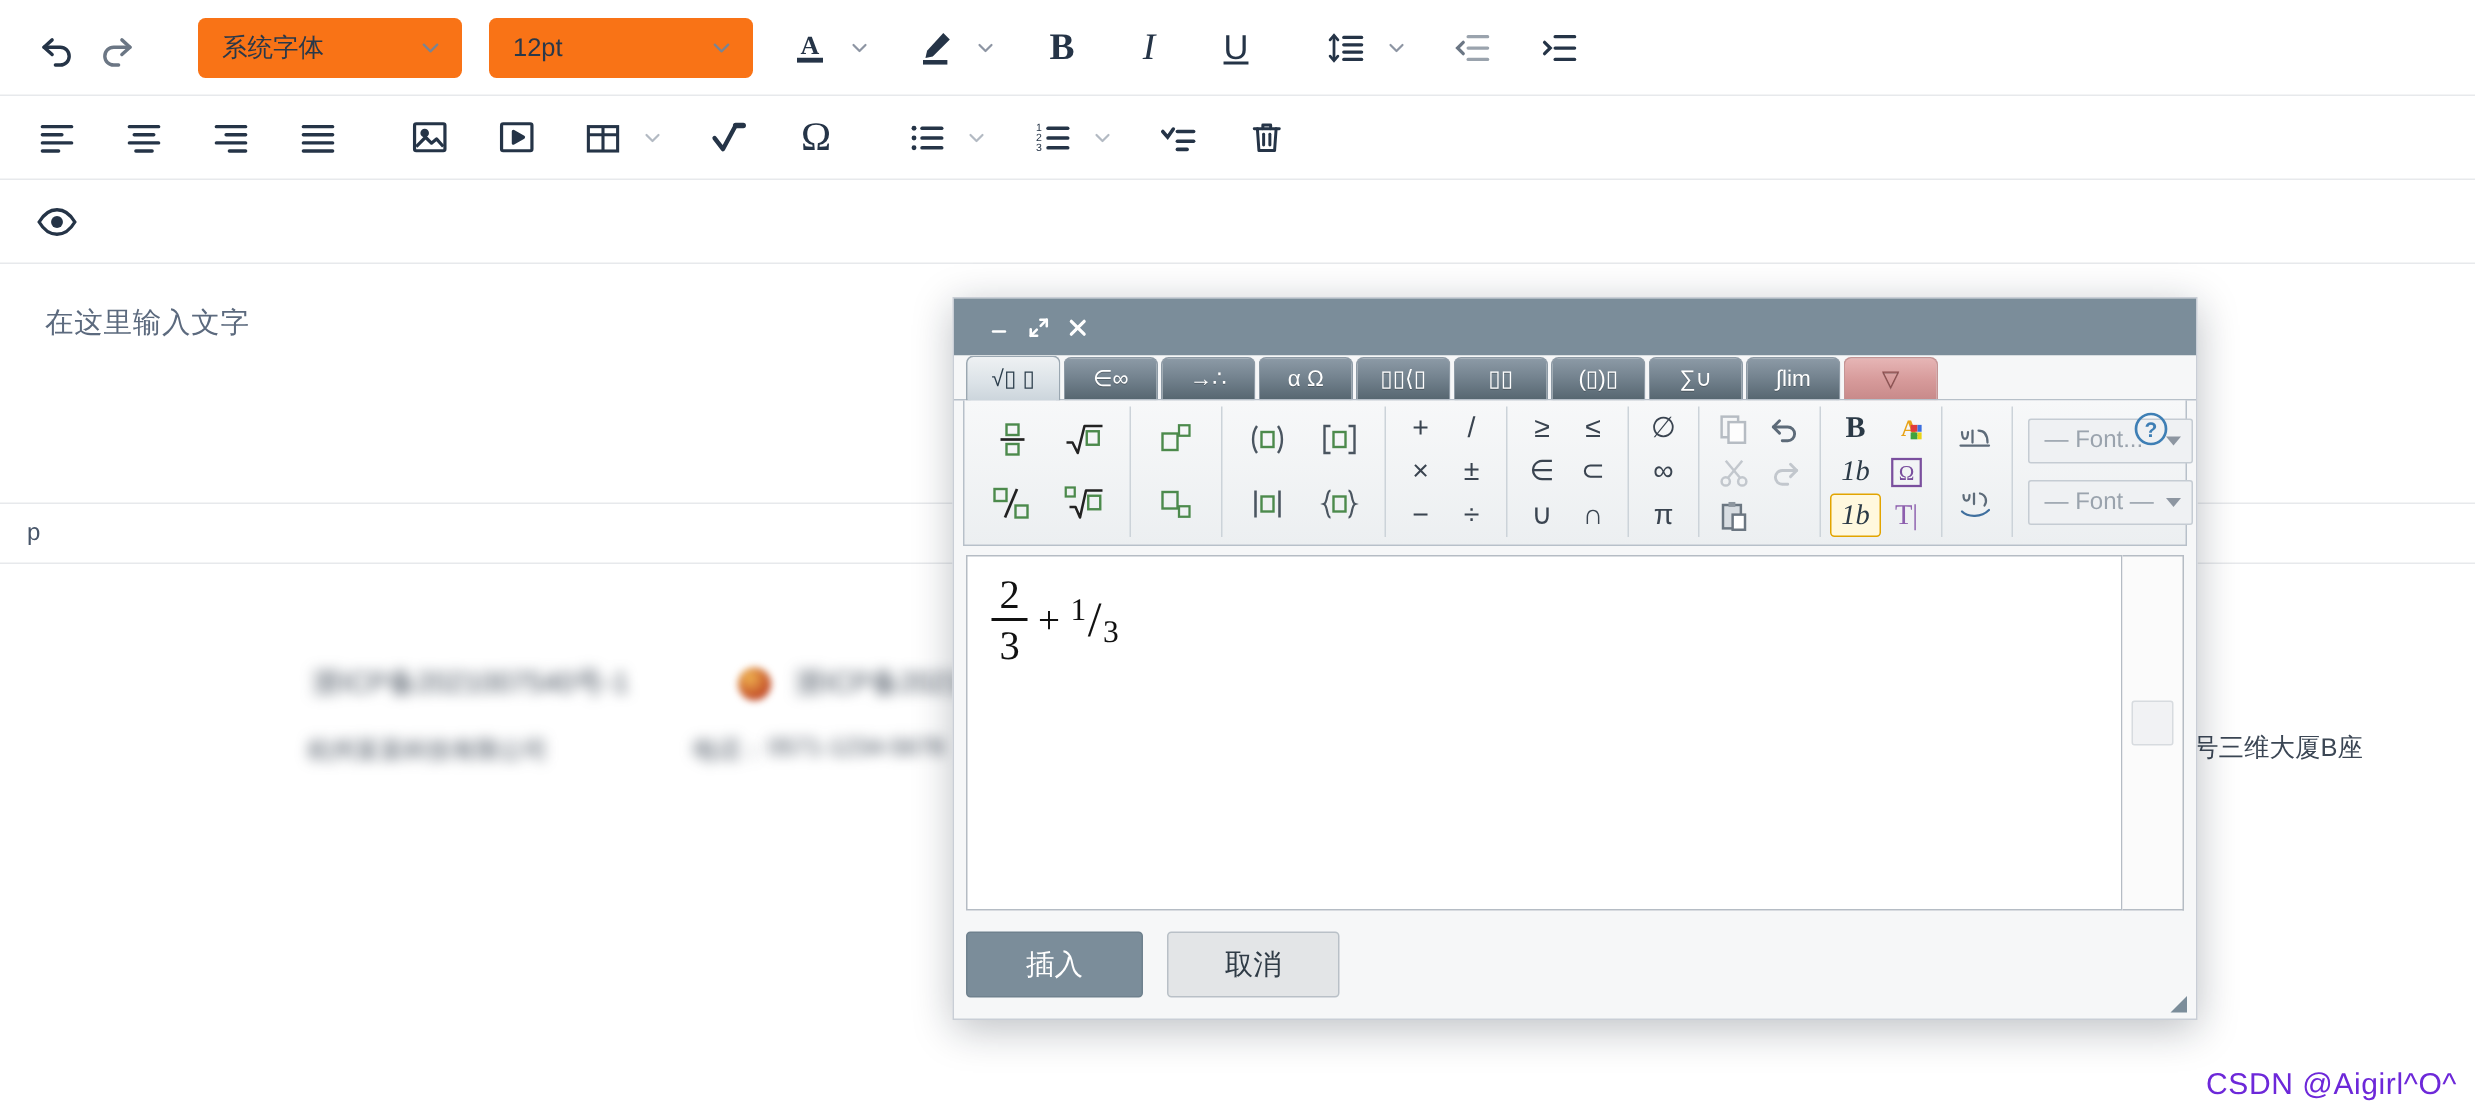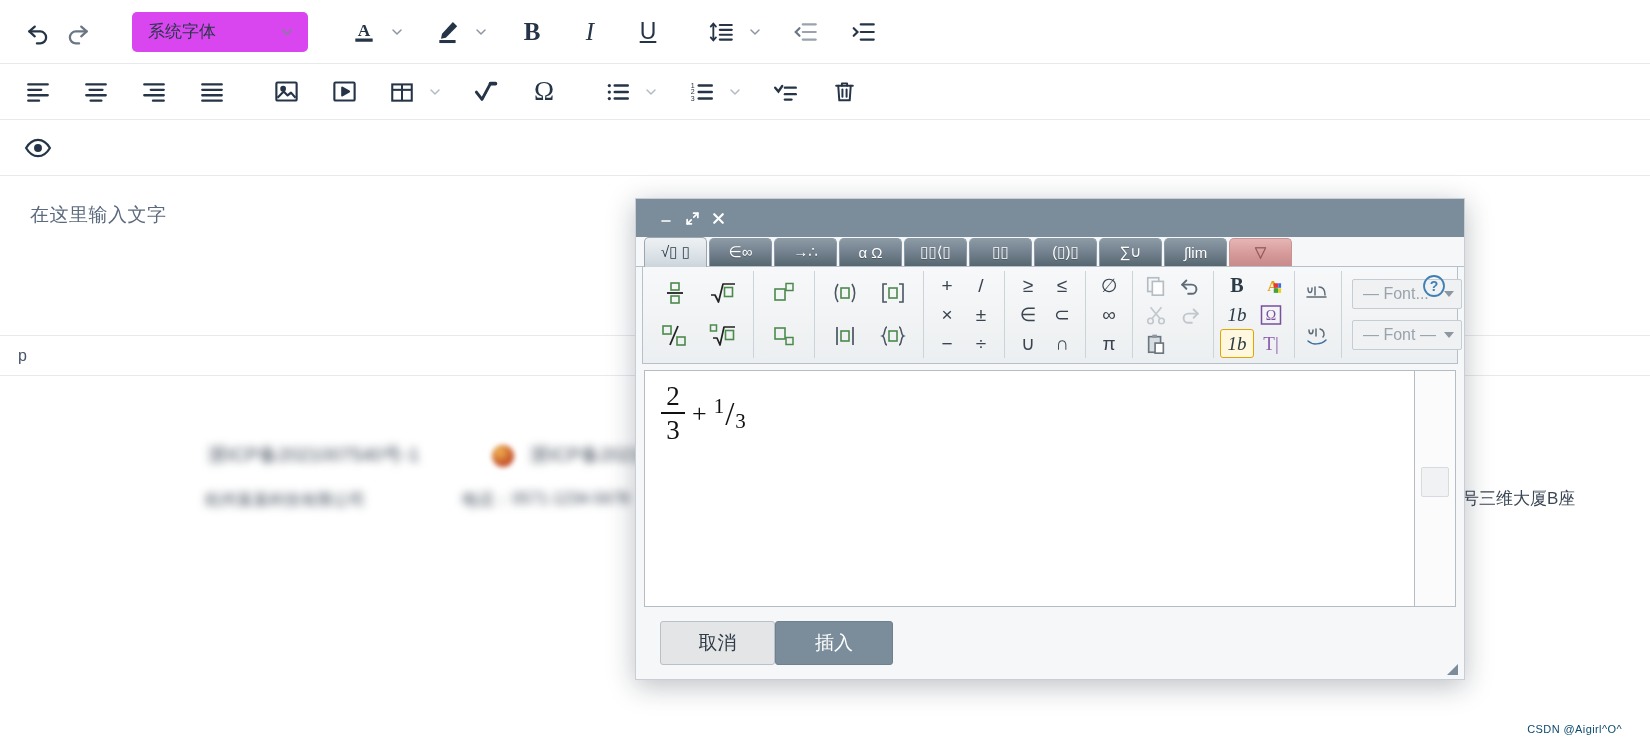--- a/index.html
+++ b/index.html
@@ -37,21 +37,21 @@
   .tb-gap{width:18px;flex:0 0 auto;}
   .tb-gap-lg{width:34px;flex:0 0 auto;}
 
   .caret{
     width:26px;height:40px;display:flex;align-items:center;justify-content:center;
     color:#8d95a3;cursor:pointer;flex:0 0 auto;
   }
 
   .tb-select{
     height:40px;min-width:0;
-    background:#d946ef;
+    background:#f97316;
     border-radius:5px;
     display:flex;align-items:center;justify-content:space-between;
     padding:0 12px 0 16px;
     color:#29384a;font-size:17px;
     cursor:pointer;flex:0 0 auto;
     box-sizing:border-box;
   }
   .tb-select .sv{white-space:nowrap;}
   .tb-select .sc{margin-left:22px;color:#7a8492;display:flex;align-items:center;}
   #font-family-select{width:176px;}
@@ -85,22 +85,22 @@
     white-space:nowrap;
     font-size:17px;
   }
   .blur-dot{
     position:absolute;width:22px;height:22px;border-radius:50%;
     background:radial-gradient(circle at 35% 30%,#f0b450,#c14a27 70%);
     filter:blur(2.6px);
   }
 
   .watermark{
-    position:absolute;right:28px;bottom:10px;
-    color:#0c4a6e;font-size:11px;letter-spacing:.4px;
+    position:absolute;right:12px;bottom:10px;
+    color:#6d28d9;font-size:20px;letter-spacing:.4px;
   }
 
   
   #mathtype-dialog{
     position:absolute;left:635px;top:198px;width:830px;height:482px;
     background:#f6f7f8;
     box-shadow:0 6px 26px rgba(15,25,40,.28);
     border:1px solid #c9ced6;
     box-sizing:border-box;
     display:flex;flex-direction:column;
@@ -322,20 +322,28 @@
       <span class="sv">系统字体</span>
       <span class="sc">
         <svg width="18" height="18" viewBox="0 0 24 24" fill="none" stroke="#7a8492" stroke-width="2" stroke-linecap="round" stroke-linejoin="round">
             <path d="M6 9 L12 15 L18 9"></path>
           </svg>
       </span>
     </div>
 
     <div class="tb-gap"></div>
 
+    <div class="tb-select" id="font-size-select">
+      <span class="sv">12pt</span>
+      <span class="sc">
+        <svg width="18" height="18" viewBox="0 0 24 24" fill="none" stroke="#7a8492" stroke-width="2" stroke-linecap="round" stroke-linejoin="round">
+            <path d="M6 9 L12 15 L18 9"></path>
+          </svg>
+      </span>
+    </div>
 
     <div class="tb-gap"></div>
 
     <div class="tb-btn">
       <span>
         <svg width="26" height="26" viewBox="0 0 24 24">
           <text x="12" y="16" text-anchor="middle" font-size="16" font-weight="bold" fill="#253447" font-family="Liberation Serif, serif">A</text>
           <rect x="4" y="18" width="16" height="3" fill="#253447"></rect>
         </svg>
       </span>
@@ -942,17 +950,17 @@
           <span class="d">3</span>
         </span>
       </div>
     </div>
     <div class="mt-side">
       <div class="thumb"></div>
     </div>
   </div>
 
   <div class="mt-actions">
+    <div class="mt-btn" id="mt-insert-button">插入</div>
     <div class="mt-btn" id="mt-cancel-button">取消</div>
-    <div class="mt-btn" id="mt-insert-button">插入</div>
     <div class="mt-resize"></div>
   </div>
 </div>
 
 </body></html>

